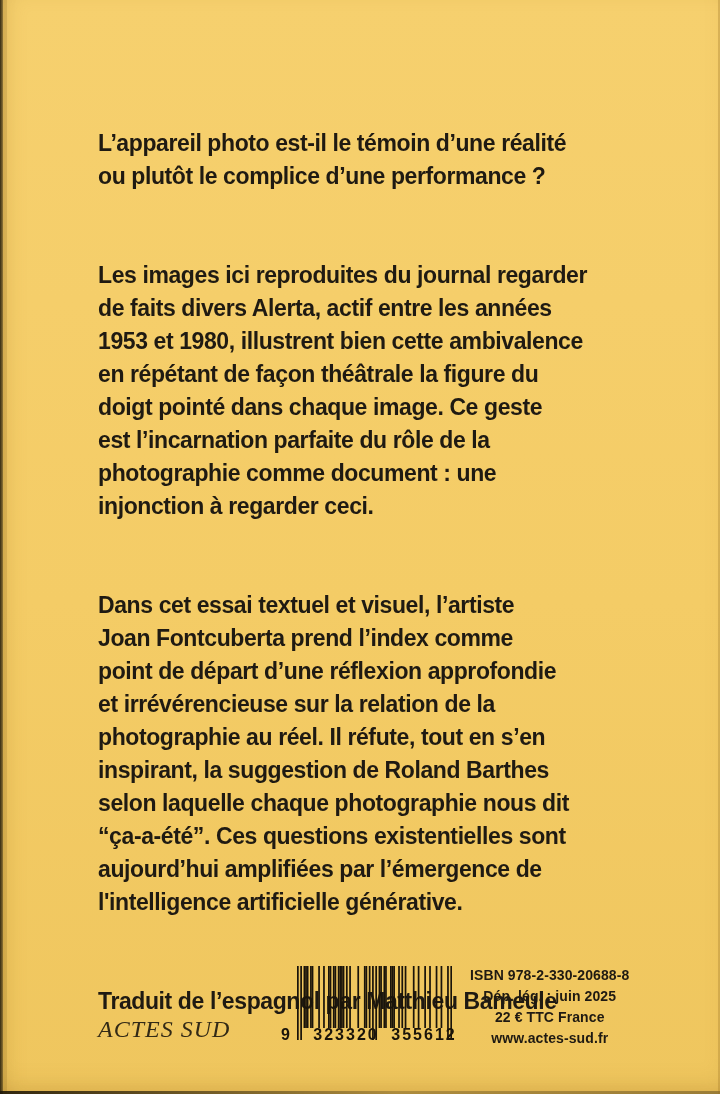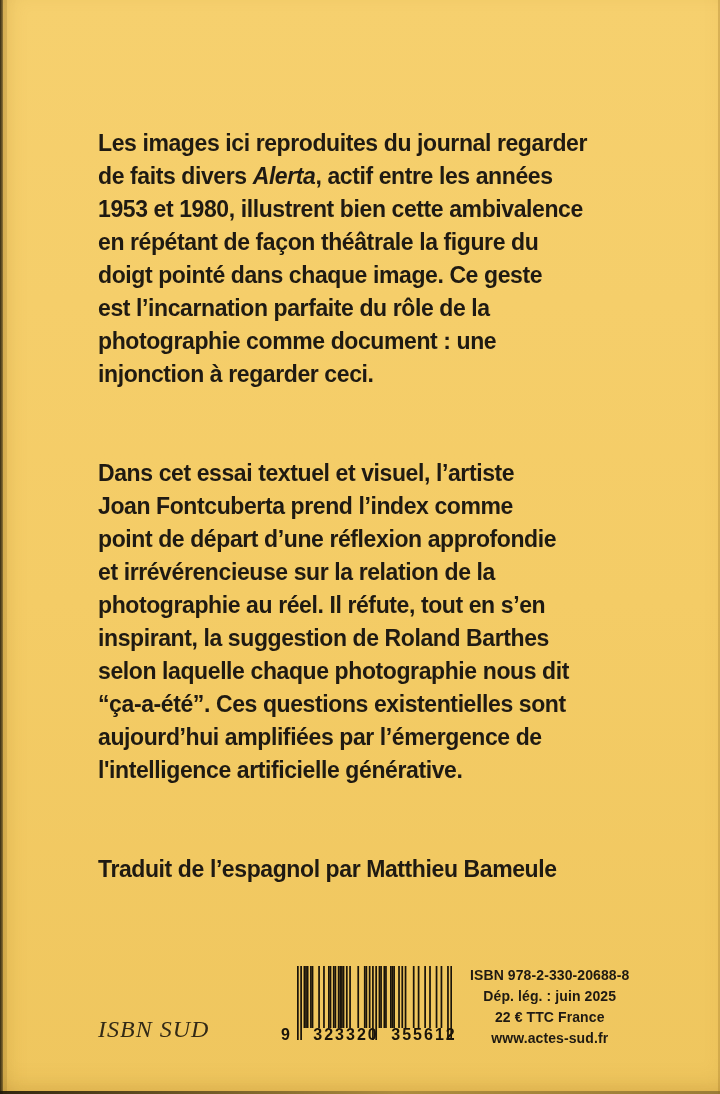--- a/index.html
+++ b/index.html
@@ -20,21 +20,21 @@
   .edge-bottom{position:absolute;left:0;right:0;bottom:0;height:3px;
     background:linear-gradient(to right,rgba(30,23,8,.9),rgba(30,23,8,.25) 55%,rgba(30,23,8,.35));}
   .edge-right{position:absolute;right:0;top:0;bottom:0;width:2px;background:rgba(150,110,35,.28);}
 
   .body-text{
     position:absolute;left:98px;top:94px;width:560px;
     color:#1f1a12;font-size:23px;font-weight:700;line-height:33px;
     letter-spacing:-0.4px;white-space:pre-line;
   }
   .body-text p{margin:0 0 33px 0;}
-  .body-text .it{font-style:italic;margin-top:39px;}
+  .body-text .it{margin-top:39px;}
 
   .publisher{
     position:absolute;left:98px;top:1016px;
     font-family:"Liberation Serif","DejaVu Serif",serif;
     font-style:italic;font-size:24px;font-weight:400;
     letter-spacing:1px;color:#332a16;white-space:nowrap;
   }
 
   .barcode{position:absolute;left:297px;top:966px;width:158px;height:84px;}
   .barcode svg{position:absolute;left:0;top:0;display:block;}
@@ -51,20 +51,22 @@
     color:#1f1a12;font-size:14px;font-weight:700;line-height:21px;
     letter-spacing:.1px;white-space:pre-line;text-align:center;
   }
 </style>
 </head>
 <body>
 
 <div class="cover">
 
   <div class="body-text">
+    <p>L’appareil photo est-il le témoin d’une réalité
+ou plutôt le complice d’une performance ?</p>
     <p><span>Les images ici reproduites du journal regarder
 de faits divers </span><span class="it">Alerta</span><span>, actif entre les années
 1953 et 1980, illustrent bien cette ambivalence
 en répétant de façon théâtrale la figure du
 doigt pointé dans chaque image. Ce geste
 est l’incarnation parfaite du rôle de la
 photographie comme document : une
 injonction à regarder ceci.</span></p>
     <p>Dans cet essai textuel et visuel, l’artiste
 Joan Fontcuberta prend l’index comme
@@ -72,21 +74,21 @@
 et irrévérencieuse sur la relation de la
 photographie au réel. Il réfute, tout en s’en
 inspirant, la suggestion de Roland Barthes
 selon laquelle chaque photographie nous dit
 “ça-a-été”. Ces questions existentielles sont
 aujourd’hui amplifiées par l’émergence de
 l'intelligence artificielle générative.</p>
     <p>Traduit de l’espagnol par Matthieu Bameule</p>
   </div>
 
-  <div class="publisher">ISBN SUD</div>
+  <div class="publisher">ACTES SUD</div>
 
   <div class="barcode">
     <svg width="155" height="74" viewBox="0 0 95 74" preserveAspectRatio="none">
         <rect x="0" y="0" width="1.05" height="74" fill="#1a140a"></rect>
         <rect x="2" y="0" width="1.05" height="74" fill="#1a140a"></rect>
         <rect x="4" y="0" width="1.05" height="62" fill="#1a140a"></rect>
         <rect x="5" y="0" width="1.05" height="62" fill="#1a140a"></rect>
         <rect x="6" y="0" width="1.05" height="62" fill="#1a140a"></rect>
         <rect x="8" y="0" width="1.05" height="62" fill="#1a140a"></rect>
         <rect x="9" y="0" width="1.05" height="62" fill="#1a140a"></rect>

